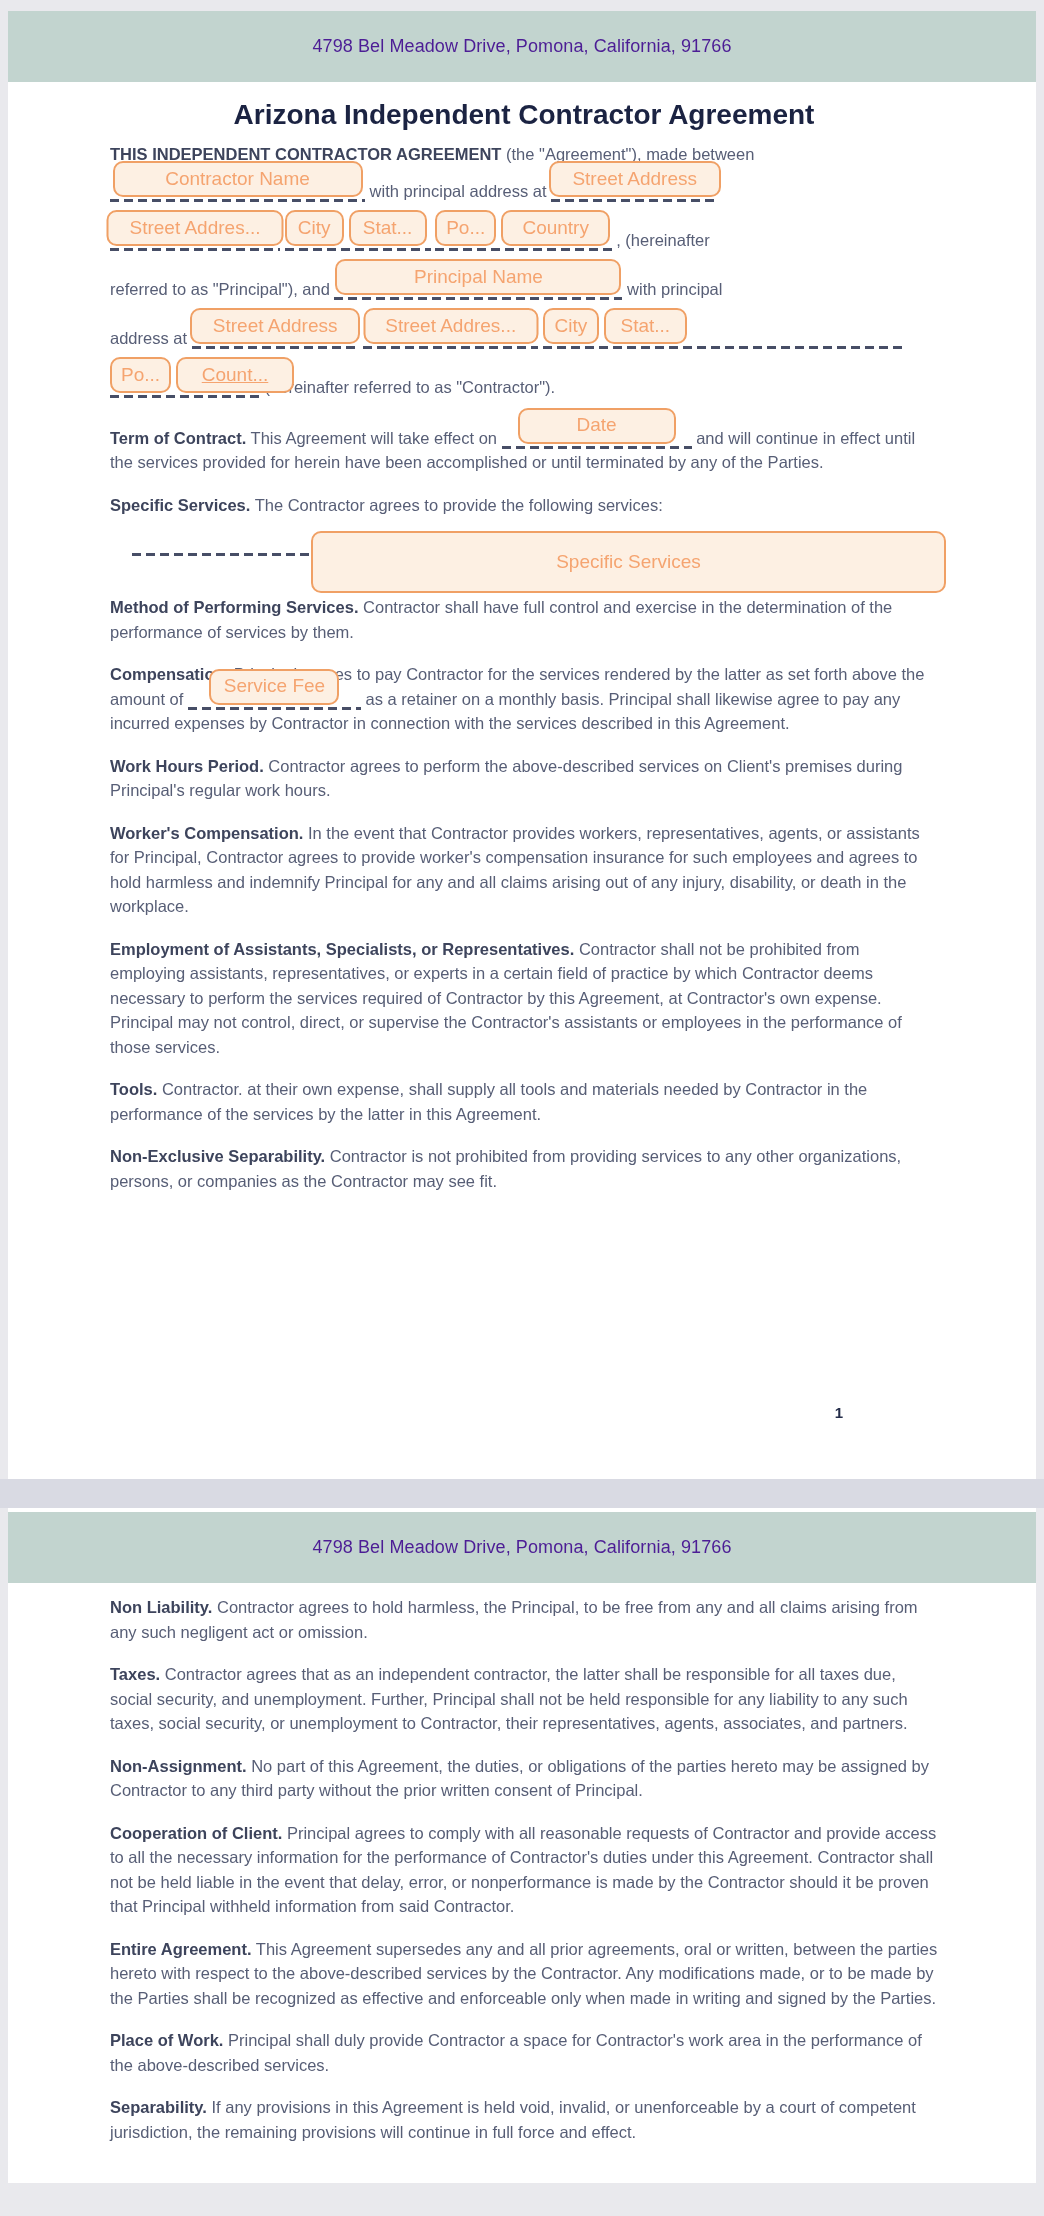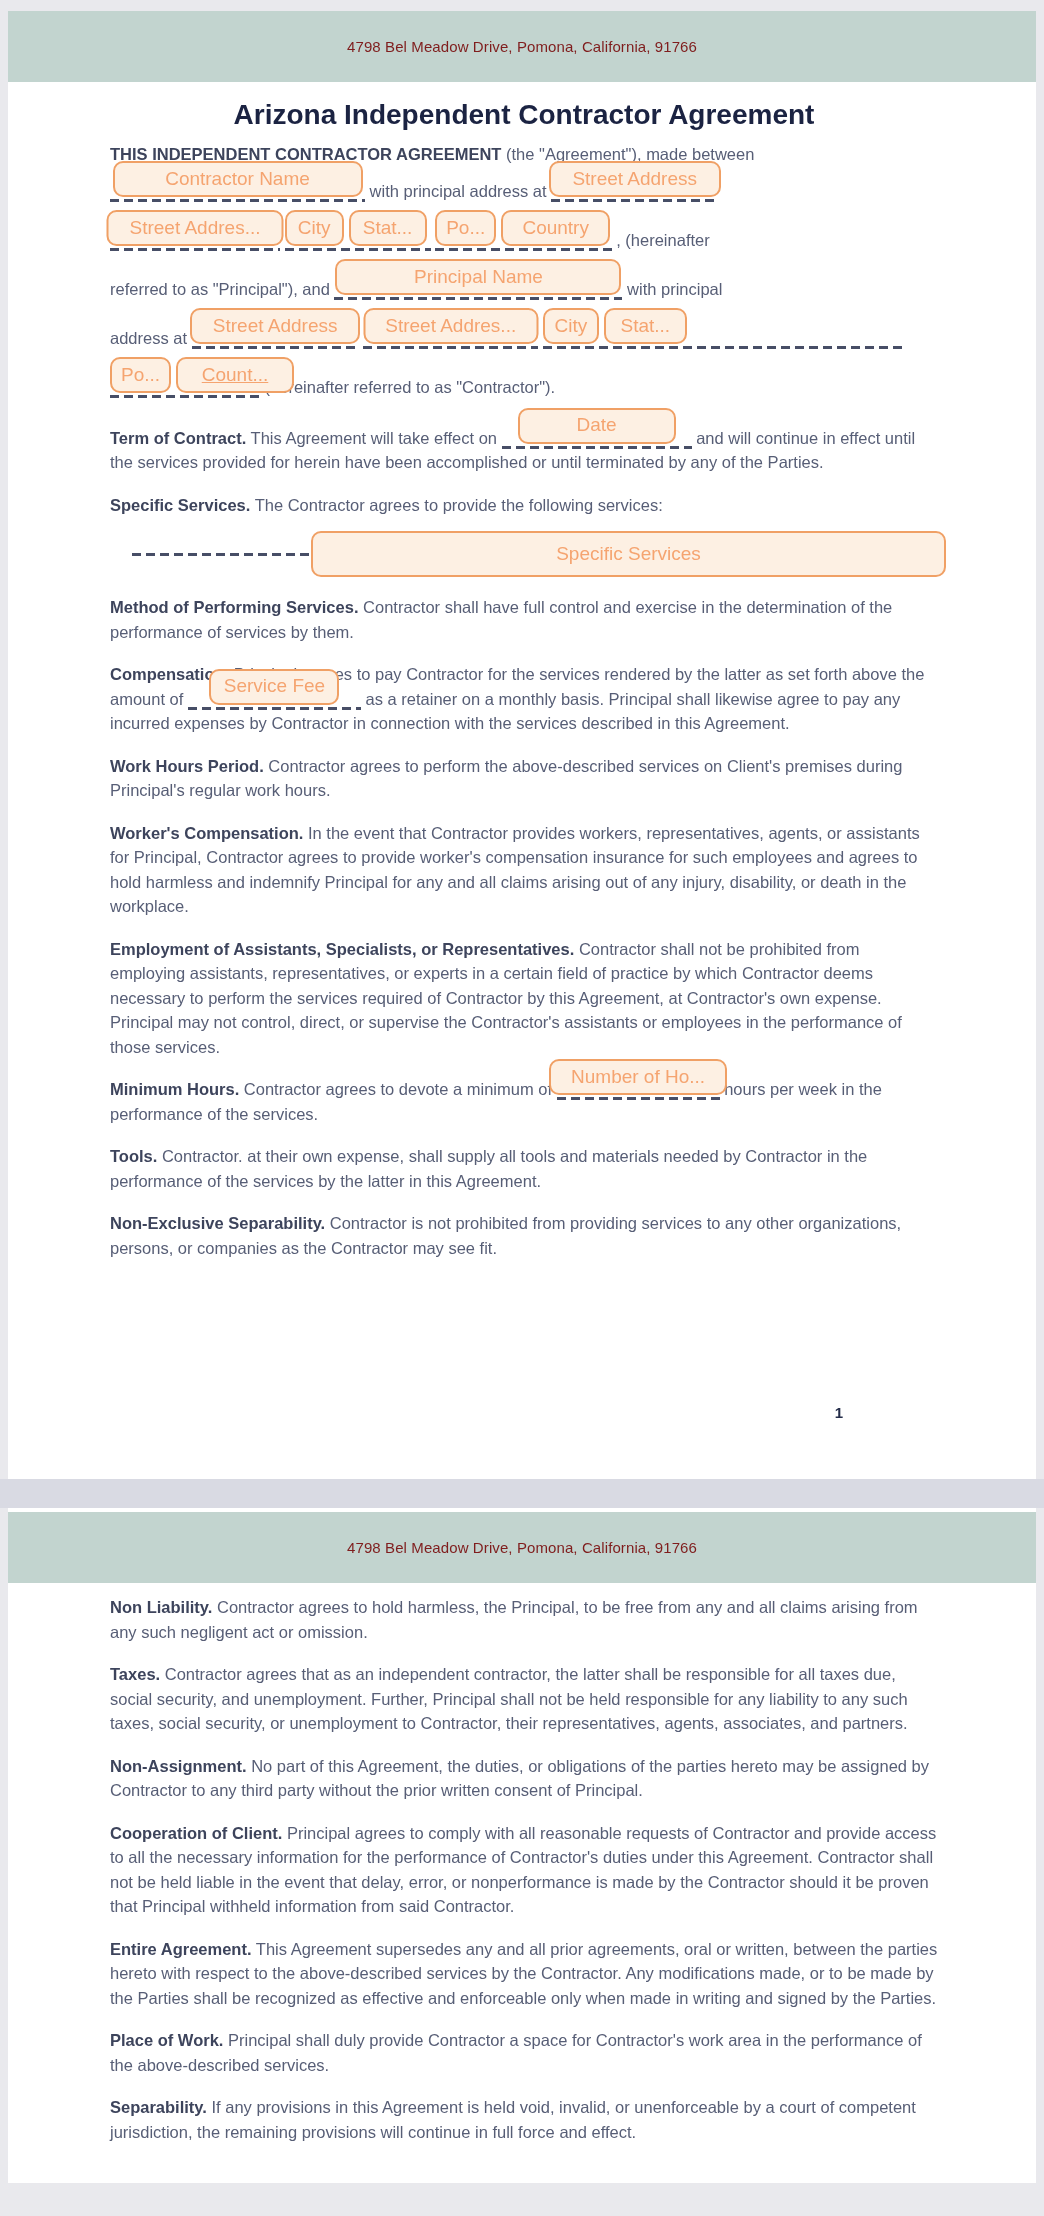--- a/index.html
+++ b/index.html
@@ -1,40 +1,40 @@
 <!DOCTYPE html>
 <html><head>
 <meta charset="utf-8">
 <style>
   html,body{margin:0;padding:0;background:#e9e9ed;font-family:"Liberation Sans",sans-serif;}
   .canvas{position:relative;width:1044px;height:2216px;overflow:hidden;background:#e9e9ed;margin:0 auto;}
   .topstrip{height:11px;}
   .page{margin:0 8px;background:#ffffff;}
   .band{height:71px;background:#c2d4cf;display:flex;align-items:center;justify-content:center;}
-  .band .addr{font-size:15px;color:#7f1d1d;letter-spacing:.1px;}
+  .band .addr{font-size:18px;color:#4c1d95;letter-spacing:.1px;}
   .p1{height:1468px;display:flex;flex-direction:column;box-sizing:border-box;}
   .pbody{padding:0 98px 12px 102px;}
   .p1 .pbody{flex:1;display:flex;flex-direction:column;}
   .doc-title{margin:16px 0 10px;font-size:28px;line-height:34px;font-weight:700;color:#1b2342;text-align:center;}
   .intro{margin-bottom:14px;}
   .introline{font-size:16.5px;line-height:24.5px;color:#575e76;}
   .introline b,.para b{color:#3d445c;font-weight:700;}
   .fieldline{line-height:49px;white-space:nowrap;}
   .para{margin:0 0 18px;font-size:16.5px;line-height:24.5px;color:#575e76;}
   .blank{display:inline-block;position:relative;height:6px;vertical-align:-5px;
          background:repeating-linear-gradient(90deg,#474e66 0 9px,transparent 9px 14px) left bottom / 14px 3px repeat-x;}
   .chiprow{position:absolute;left:0;bottom:5px;display:flex;gap:5px;z-index:2;}
   .chiprow.center{left:50%;transform:translateX(-50%);}
   .chip{box-sizing:border-box;flex:0 0 auto;height:36px;border:2px solid #f0a065;border-radius:10px;
         background:#fdf0e3;color:#f5a470;font-size:19px;display:flex;align-items:center;justify-content:center;
         padding:0 6px;white-space:nowrap;overflow:hidden;}
   .bfrow{position:relative;height:40px;margin:0 0 20px;}
   .blankabs{position:absolute;left:22px;top:18px;height:3px;
             background:repeating-linear-gradient(90deg,#474e66 0 9px,transparent 9px 14px);}
-  .bigchip{position:absolute;top:-4px;height:46px;z-index:2;}
+  .bigchip{position:absolute;top:-4px;height:62px;z-index:2;}
   .spacer{flex:1;}
   .pagenum{text-align:right;padding:0 95px 46px 0;font-size:15px;font-weight:600;color:#232c49;}
   .gap{height:29px;background:#d9dae3;}
   .p2{height:675px;box-sizing:border-box;overflow:hidden;}
   .p2top{height:4px;background:#ffffff;}
   .p2 .pbody{padding-top:12px;}
 </style>
 </head>
 <body>
 
@@ -88,23 +88,20 @@
             <span class="blankabs" style="width: 320px;"></span>
             <span class="chip bigchip" style="width: 635px; left: 201px;">Specific Services</span>
           </div>
           <p class="para"><b>Method of Performing Services.</b> Contractor shall have full control and exercise in the determination of the performance of services by them.</p>
           <p class="para"><b>Compensation.</b> Principal agrees to pay Contractor for the services rendered by the latter as set forth above the amount of <span class="blank" style="width: 173px;"><span class="chiprow center">
                 <span class="chip" style="width: 130px;">Service Fee</span>
               </span></span> as a retainer on a monthly basis. Principal shall likewise agree to pay any incurred expenses by Contractor in connection with the services described in this Agreement.</p>
           <p class="para"><b>Work Hours Period.</b> Contractor agrees to perform the above-described services on Client's premises during Principal's regular work hours.</p>
           <p class="para"><b>Worker's Compensation.</b> In the event that Contractor provides workers, representatives, agents, or assistants for Principal, Contractor agrees to provide worker's compensation insurance for such employees and agrees to hold harmless and indemnify Principal for any and all claims arising out of any injury, disability, or death in the workplace.</p>
           <p class="para"><b>Employment of Assistants, Specialists, or Representatives.</b> Contractor shall not be prohibited from employing assistants, representatives, or experts in a certain field of practice by which Contractor deems necessary to perform the services required of Contractor by this Agreement, at Contractor's own expense. Principal may not control, direct, or supervise the Contractor's assistants or employees in the performance of those services.</p>
-          <p class="para"><b>Minimum Hours.</b> Contractor agrees to devote a minimum of <span class="blank" style="width: 163px;"><span class="chiprow center">
-                <span class="chip" style="width: 178px;">Number of Ho...</span>
-              </span></span> hours per week in the performance of the services.</p>
           <p class="para"><b>Tools.</b> Contractor. at their own expense, shall supply all tools and materials needed by Contractor in the performance of the services by the latter in this Agreement.</p>
           <p class="para"><b>Non-Exclusive Separability.</b> Contractor is not prohibited from providing services to any other organizations, persons, or companies as the Contractor may see fit.</p>
         </div>
       <div class="spacer"></div>
       <div class="pagenum">1</div>
     </div>
   </div>
 
   <div class="gap"></div>
 

